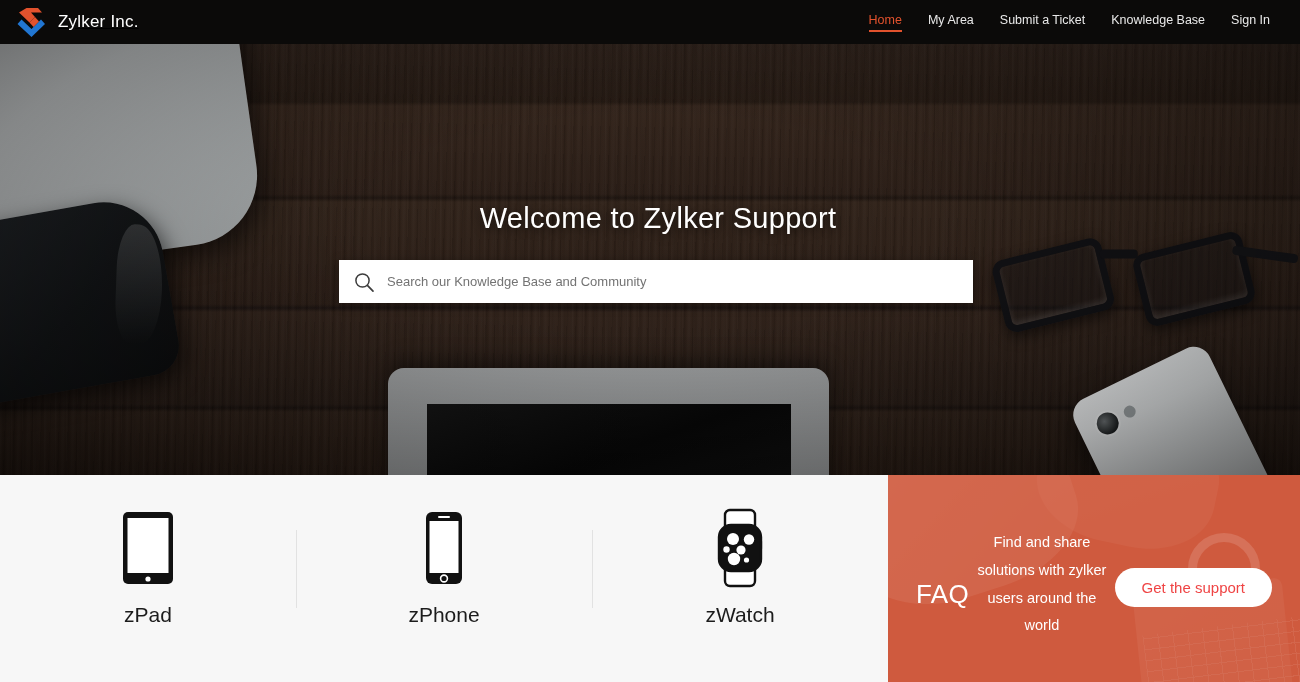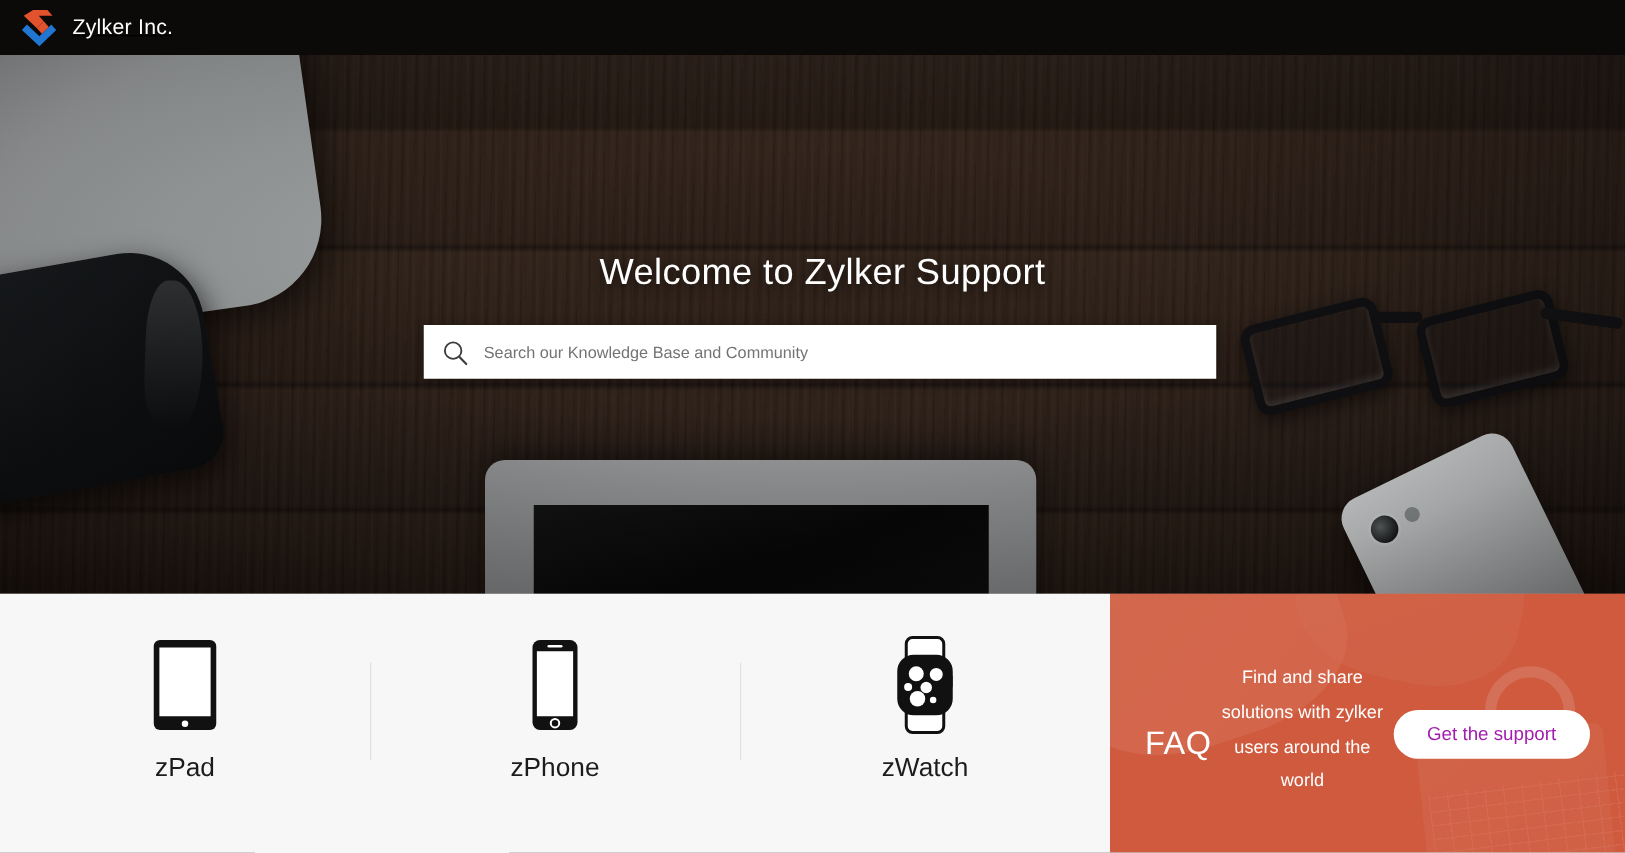--- a/index.html
+++ b/index.html
@@ -221,21 +221,21 @@
     padding:0 28px;
   }
   .faq-title {
     margin-top:32px; color:#ffffff; font-size:26px; font-weight:400; letter-spacing:.4px;
   }
   .faq-desc {
     margin-top:12px; color:#ffffff; font-size:14.5px;
     text-align:center; line-height:1.92; max-width:340px;
   }
   .faq-btn {
-    margin-top:18px; background:#ffffff; color:#a21caf;
+    margin-top:18px; background:#ffffff; color:#ef4444;
     border:none; border-radius:22px; padding:11px 27px;
     font-family:"Liberation Sans", sans-serif;
     font-size:15px; cursor:pointer; white-space:nowrap;
   }
 </style>
 </head>
 <body>
 
 <div class="page">
 
@@ -244,20 +244,27 @@
       <span class="logo-mark">
         <svg width="36" height="34" viewBox="0 0 36 34">
           <path d="M14.5 3 L26 3 L30 7.5 L19 7.5 L23 12 L17.5 17.5 L7 7.5 Z" fill="#e2522d"></path>
           <path d="M9.5 14.5 L19.5 24 L29 14.5 L33 19 L19.5 32 L5.5 19 Z" fill="#2176d2"></path>
           <path d="M17.5 17.5 L23 12 L27 16.5 L21.5 22 Z" fill="#e2522d"></path>
         </svg>
       </span>
       <span class="brand-name">Zylker Inc.</span>
     </div>
 
+    <div class="nav">
+      <a class="nav-item active" href="#">Home</a>
+      <a class="nav-item" href="#">My Area</a>
+      <a class="nav-item" href="#">Submit a Ticket</a>
+      <a class="nav-item" href="#">Knowledge Base</a>
+      <a class="nav-item" href="#">Sign In</a>
+    </div>
   </div>
 
   <div class="hero">
     <div class="hero-photo">
       <div class="wood"></div>
       <div class="wood-grain"></div>
       <div class="laptop-corner"></div>
       <div class="dark-pouch"></div>
       <div class="glasses">
         <span class="lens l"></span>

